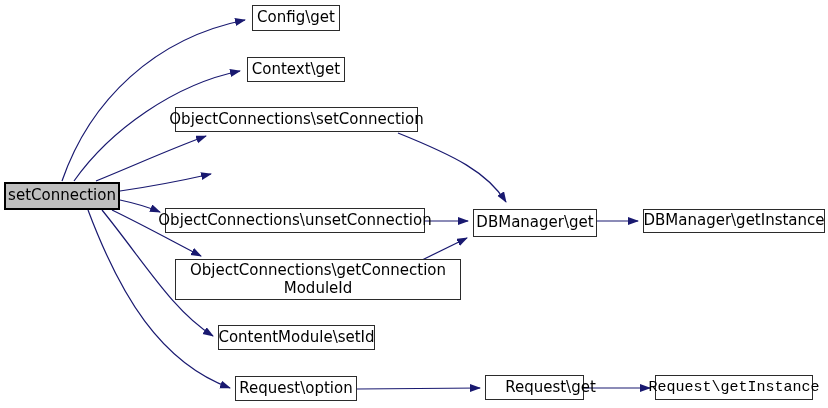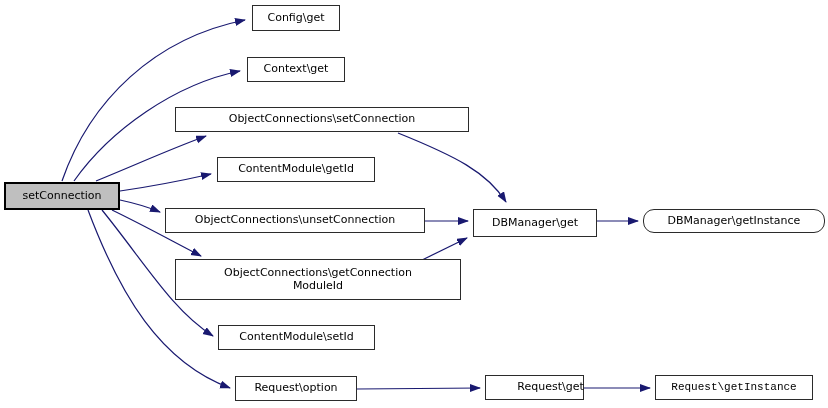--- a/index.html
+++ b/index.html
@@ -30,47 +30,47 @@
   svg.edges .arrowhead {
     fill: var(--edge, #191970);
     stroke: none;
   }
   .node {
     position: absolute;
     box-sizing: border-box;
     background: var(--node-fill, #ffffff);
     border: 1px solid var(--node-border, #2b2b2b);
     color: var(--text, #000000);
-    font-size: 11px;
+    font-size: 15px;
     line-height: 1.15;
     display: flex;
     flex-direction: column;
     align-items: center;
     justify-content: center;
     text-align: center;
     white-space: nowrap;
     cursor: pointer;
   }
   .node.selected {
     background: var(--selected-fill, #bfbfbf);
     border: 2px solid var(--selected-border, #000000);
     cursor: default;
   }
   
   #n-setConnection            { left: 4px;   top: 182px; width: 116px; height: 28px; }
   #n-configGet                { left: 252px; top: 5px;   width: 88px;  height: 26px; }
   #n-contextGet               { left: 247px; top: 57px;  width: 98px;  height: 25px; }
-  #n-ocSetConnection          { left: 175px; top: 107px; width: 294px; height: 25px; }
+  #n-ocSetConnection          { left: 175px; top: 107px; width: 243px; height: 25px; }
   #n-contentModuleGetId       { left: 217px; top: 157px; width: 158px; height: 25px; }
   #n-ocUnsetConnection        { left: 165px; top: 208px; width: 260px; height: 25px; }
   #n-ocGetConnectionModuleId  { left: 175px; top: 259px; width: 286px; height: 41px; }
   #n-contentModuleSetId       { left: 218px; top: 325px; width: 157px; height: 25px; }
   #n-requestOption            { left: 235px; top: 376px; width: 122px; height: 25px; text-align: right; }
   #n-dbManagerGet             { left: 473px; top: 209px; width: 124px; height: 28px; }
-  #n-dbManagerGetInstance     { left: 643px; top: 209px; width: 182px; height: 24px; border-radius: 11px; }
+  #n-dbManagerGetInstance     { left: 643px; top: 209px; width: 182px; height: 24px; }
   #n-requestGet               { left: 485px; top: 375px; width: 99px;  height: 25px; padding-left: 32px; }
   #n-requestGetInstance       { left: 655px; top: 375px; width: 158px; height: 25px; font-family: Liberation Mono, monospace; }
 </style>
 </head>
 <body>
 
 <div id="canvas">
 
   <svg class="edges" viewBox="0 0 828 408" xmlns="http://www.w3.org/2000/svg">
     <defs>
@@ -103,23 +103,20 @@
   </div>
 
   <div class="node" id="n-contextGet">
     <span>Context\get</span>
   </div>
 
   <div class="node" id="n-ocSetConnection">
     <span>ObjectConnections\setConnection</span>
   </div>
 
-  <div class="node" id="n-contentModuleGetId">
-    <span>ContentModule\getId</span>
-  </div>
 
   <div class="node" id="n-ocUnsetConnection">
     <span>ObjectConnections\unsetConnection</span>
   </div>
 
   <div class="node" id="n-ocGetConnectionModuleId">
     <span>ObjectConnections\getConnection</span>
     <span>ModuleId</span>
   </div>
 

